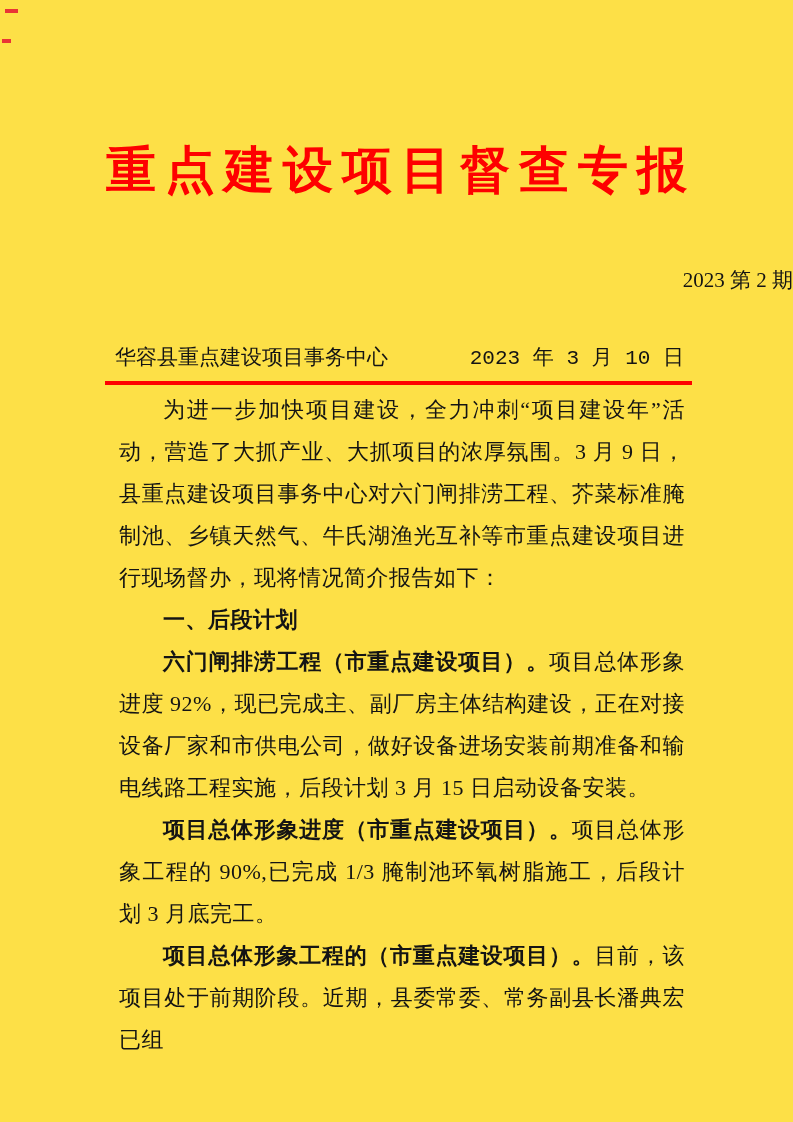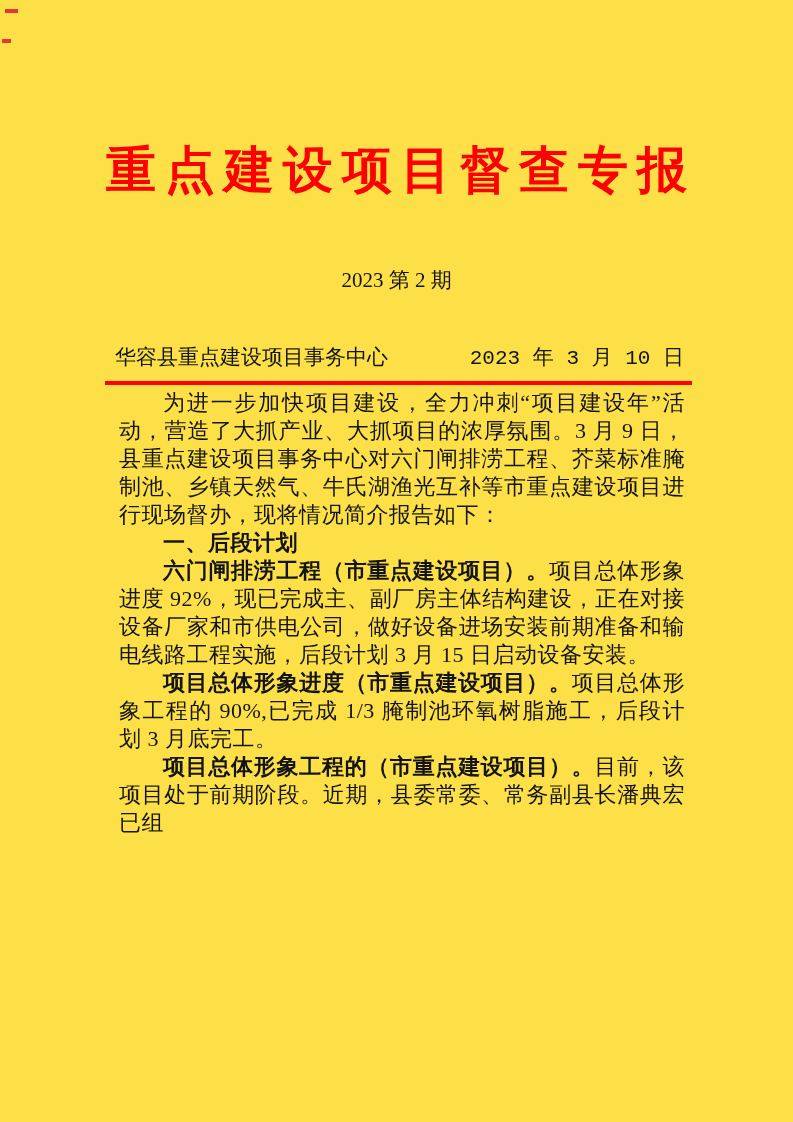--- a/index.html
+++ b/index.html
@@ -36,21 +36,21 @@
     color: #fe0000;
     letter-spacing: 9px;
     text-indent: 9px; 
     white-space: nowrap;
   }
   .issue-line {
     position: absolute;
     top: 266px;
     left: 0;
     width: 100%;
-    text-align: center;
+    text-align: right;
     font-size: 21px;
     line-height: 28px;
     color: #141414;
   }
   .masthead-row {
     position: absolute;
     top: 345px;
     left: 115px;
     right: 109px;
     display: flex;
@@ -68,21 +68,21 @@
     width: 587px;
     height: 4px;
     background: #fe0000;
   }
   .doc-body {
     position: absolute;
     top: 389px;
     left: 119px;
     width: 566px;
     font-size: 22px;
-    line-height: 28px;
+    line-height: 42px;
     letter-spacing: 0.5px;
     text-align: justify;
     color: #141414;
   }
   .doc-body p {
     margin: 0;
     text-indent: 2em;
   }
   .doc-body p.heading {
     font-weight: bold;

